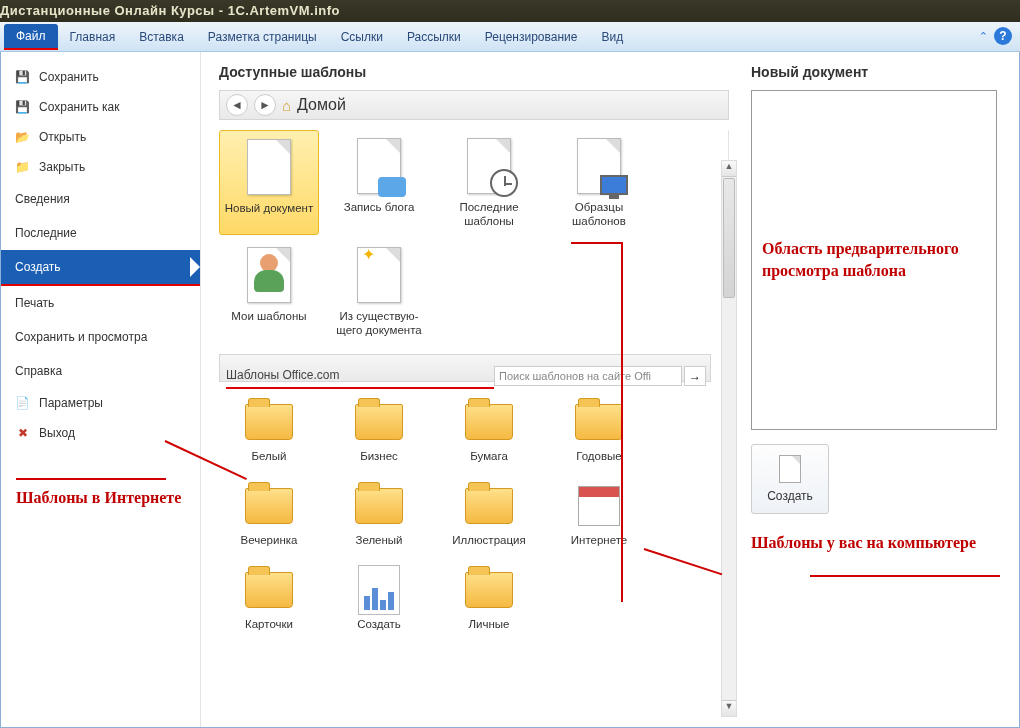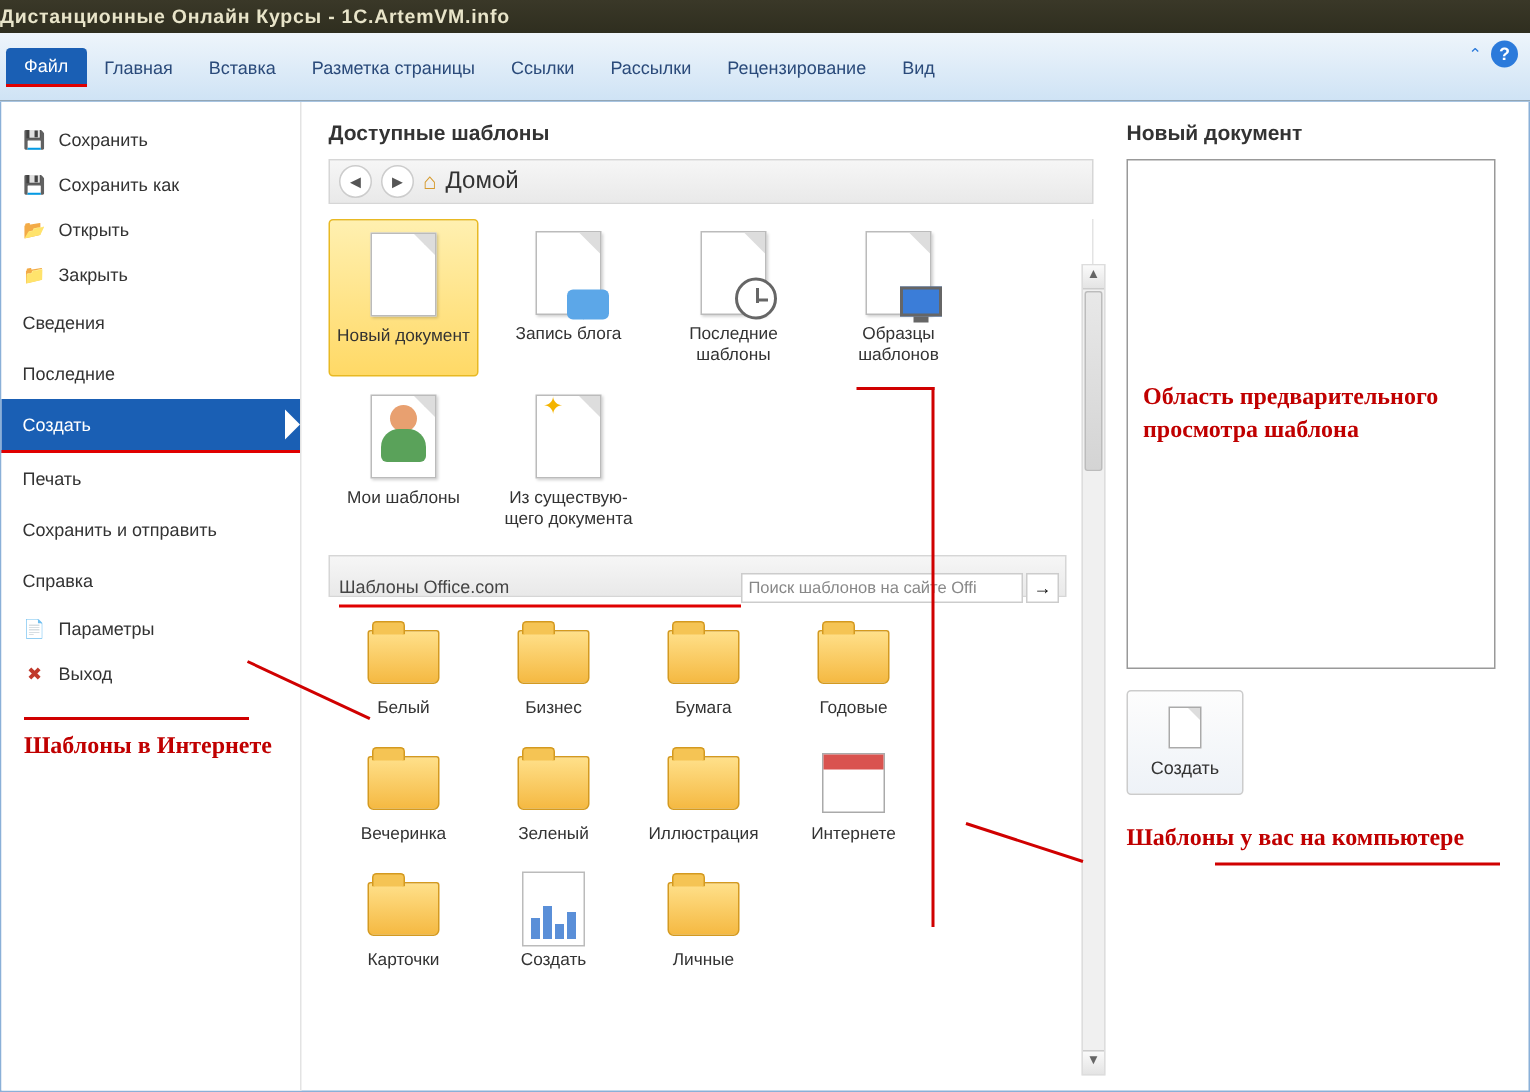--- a/index.html
+++ b/index.html
@@ -1,20 +1,20 @@
 <!DOCTYPE html>
 <html><head>
 <meta charset="utf-8">
 <style>
 * { margin: 0; padding: 0; box-sizing: border-box; }
 body { font-family: "Segoe UI", Tahoma, sans-serif; font-size: 12px; background: #2b2a1e; width: 1020px; height: 728px; overflow: hidden; }
 
 .window { width: 1020px; height: 728px; display: flex; flex-direction: column; }
 .titlebar { height: 22px; background: linear-gradient(#3a3828,#2f2e1f); color: #e8e4c9; text-align: left; font-size: 13px; font-weight: bold; line-height: 22px; letter-spacing: 0.5px; }
-.ribbon-tabs { height: 46px; background: linear-gradient(#eef5fb,#cfe3f5); border-bottom: 1px solid #a8c5e2; display: flex; align-items: center; padding-left: 4px; position: relative; }
+.ribbon-tabs { height: 30px; background: linear-gradient(#eef5fb,#cfe3f5); border-bottom: 1px solid #a8c5e2; display: flex; align-items: center; padding-left: 4px; position: relative; }
 .ribbon-tab { padding: 5px 12px; color: #2a4a7a; font-size: 12px; cursor: pointer; }
 .ribbon-tab.active { background: #1a5fb4; color: #fff; border-radius: 3px 3px 0 0; border-bottom: 2px solid #e00000; }
 .ribbon-help { position: absolute; right: 8px; top: 5px; display: flex; gap: 6px; align-items: center; }
 .help-btn { width: 18px; height: 18px; border-radius: 50%; background: #2b7adb; color: #fff; font-size: 12px; text-align: center; line-height: 18px; cursor: pointer; font-weight: bold; }
 .chev-btn { color: #2b7adb; font-size: 11px; cursor: pointer; }
 
 .content-area { flex: 1; display: flex; background: #fff; border: 1px solid #8ab0d8; border-top: none; }
 
 
 .sidebar { width: 200px; background: #fff; border-right: 1px solid #e3e3e3; padding-top: 10px; }
@@ -50,21 +50,21 @@
 .person { position: relative; }
 .person-head { width:18px; height:18px; background:#e8a070; border-radius:50%; position:absolute; top:6px; left:50%; transform:translateX(-50%); }
 .person-body { width:30px; height:22px; background:#5aa25a; border-radius:12px 12px 4px 4px; position:absolute; top:22px; left:50%; transform:translateX(-50%); }
 .sparkle { position:absolute; left:4px; top:-3px; color:#f4b400; font-size:16px; }
 
 .section-bar { display:flex; align-items:center; background: linear-gradient(#f6f6f6,#e9e9e9); border:1px solid #d6d6d6; height:28px; margin:10px 18px 10px 0; padding: 16px 4px 0 6px; justify-content: center; }
 .section-bar-title { flex:1; font-size:12px; color:#444; border-bottom: 2px solid #e00000; line-height: 24px; display:inline-block; padding-right: 40px; }
 .search-box { width: 188px; height: 20px; border:1px solid #ccc; background:#fff; font-size:11px; color:#888; padding: 0 4px; display:flex; align-items:center; }
 .search-go { width:22px; height:20px; border:1px solid #ccc; background:#fff; display:flex; align-items:center; justify-content:center; margin-left:2px; cursor:pointer; }
 
-.folder-grid { display:flex; flex-wrap:wrap; gap: 10px 0; padding-right: 18px; }
+.folder-grid { display:flex; flex-wrap:wrap; gap: 10px 10px; padding-right: 18px; }
 .fld { width: 100px; text-align:center; padding: 4px 2px; cursor:pointer; font-size: 11.5px; color:#333; }
 .fld-icon { height: 52px; display:flex; align-items:center; justify-content:center; margin-bottom: 2px; }
 .folder { width: 48px; height: 36px; background: linear-gradient(#ffe08a,#f5b942); border-radius: 2px 2px 4px 4px; position:relative; border:1px solid #d49a20; }
 .folder::before { content:""; position:absolute; top:-7px; left:2px; width:20px; height:8px; background:#f5c454; border-radius:3px 3px 0 0; border:1px solid #d49a20; border-bottom:none; }
 .calendar-ic { width:42px; height:40px; background:#fff; border:1px solid #aaa; position:relative; }
 .calendar-ic::before{content:"";position:absolute;top:0;left:0;right:0;height:10px;background:#d9534f;}
 .chart-ic { width:42px; height:50px; background:#fff; border:1px solid #bbb; display:flex; align-items:flex-end; justify-content:center; gap:2px; padding:4px; }
 .chart-ic span{width:6px;background:#5a8fd8;}
 
 .scrollbar { position:absolute; right:2px; top:108px; width:16px; bottom:10px; background:#f0f0f0; border:1px solid #ddd; }
@@ -121,21 +121,21 @@
         <span>Открыть</span>
       </div>
       <div class="side-item">
         <span class="side-icon">📁</span>
         <span>Закрыть</span>
       </div>
       <div class="side-item plain">Сведения</div>
       <div class="side-item plain">Последние</div>
       <div class="side-item plain selected">Создать</div>
       <div class="side-item plain">Печать</div>
-      <div class="side-item plain">Сохранить и отправить</div>
+      <div class="side-item plain">Сохранить и просмотра</div>
       <div class="side-item plain">Справка</div>
       <div class="side-item">
         <span class="side-icon">📄</span>
         <span>Параметры</span>
       </div>
       <div class="side-item">
         <span class="side-icon" style="color:#c0392b">✖</span>
         <span>Выход</span>
       </div>
     </div>

